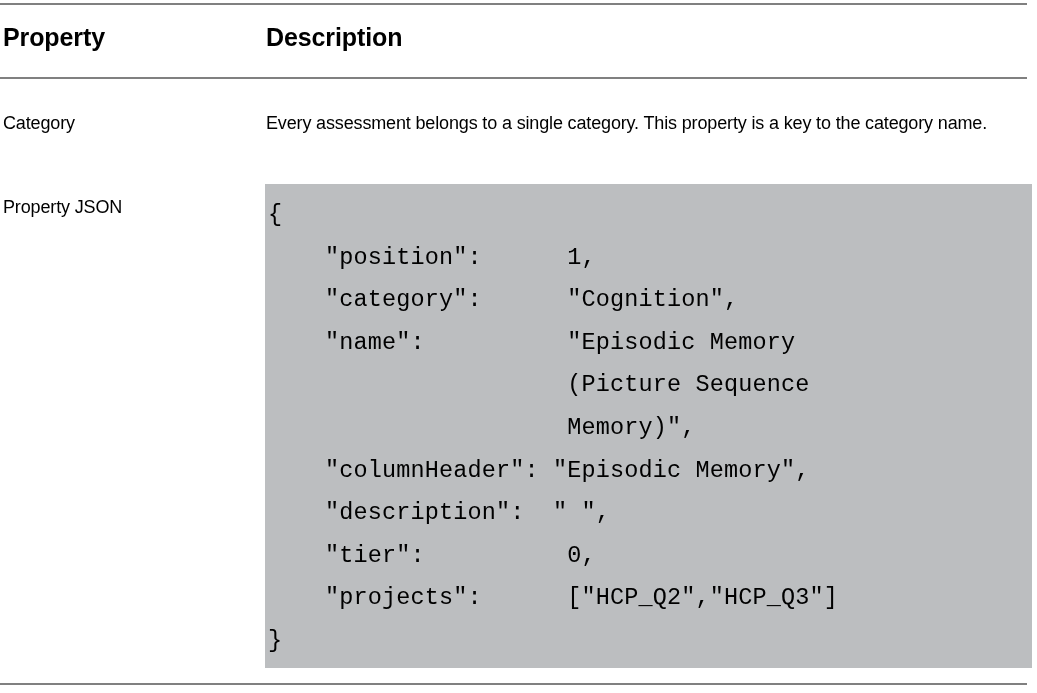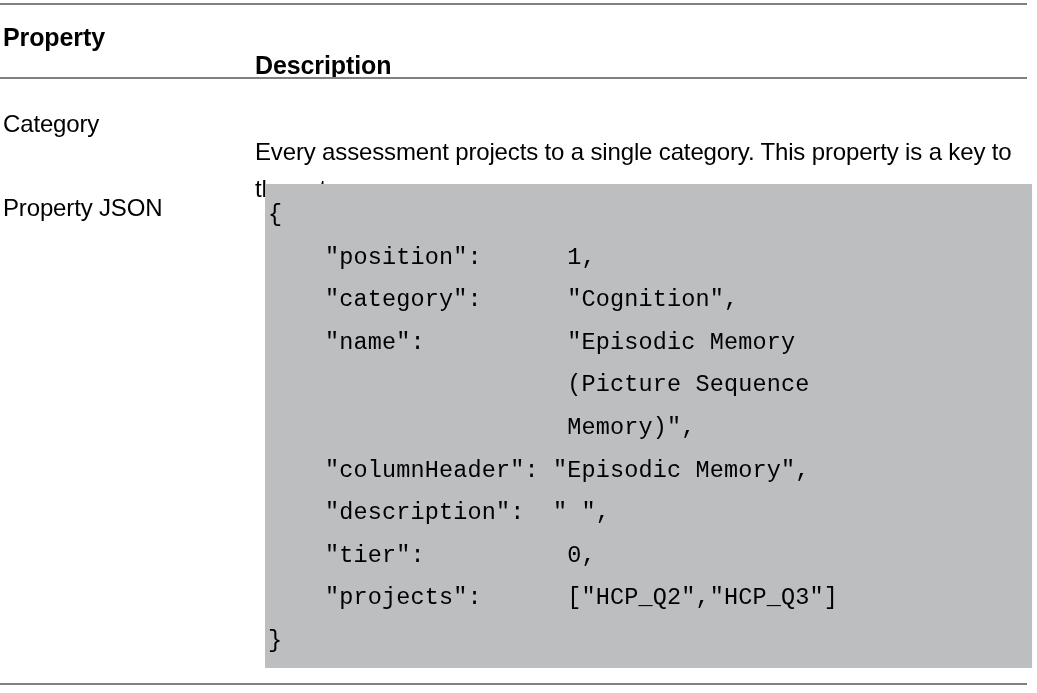--- a/index.html
+++ b/index.html
@@ -35,38 +35,37 @@
   .rule-bottom { top: 683px; }
 
   
   .col-prop {
     position: absolute;
     left: 3px;
     width: 255px;
   }
   .col-desc {
     position: absolute;
-    left: 255px;
+    left: 266px;
     width: 766px;
-    margin-top: 28px;
   }
 
   
   .hdr-text {
     font-size: 25px;
     font-weight: bold;
     letter-spacing: -0.1px;
     line-height: 1;
   }
   .row-header .col-prop,
   .row-header .col-desc { top: 25px; }
 
   
   .body-text {
-    font-size: 24px;
+    font-size: 18px;
     font-weight: normal;
     line-height: 37px;
     letter-spacing: -0.15px;
   }
   .row-category .col-prop { top: 105px; }
   .row-category .col-desc { top: 105px; }
 
   
   .row-json .col-prop { top: 189px; }
 
@@ -100,21 +99,21 @@
 
   <div class="row-header">
     <div class="col-prop hdr-text">Property</div>
     <div class="col-desc hdr-text">Description</div>
   </div>
 
   <div class="rule rule-header"></div>
 
   <div class="row-category">
     <div class="col-prop body-text">Category</div>
-    <div class="col-desc body-text">Every assessment projects to a single category. This property is a key to the category name.</div>
+    <div class="col-desc body-text">Every assessment belongs to a single category. This property is a key to the category name.</div>
   </div>
 
   <div class="row-json">
     <div class="col-prop body-text">Property JSON</div>
     <div class="code-block">
       <pre>{
     "position":      1,
     "category":      "Cognition",
     "name":          "Episodic Memory
                      (Picture Sequence

